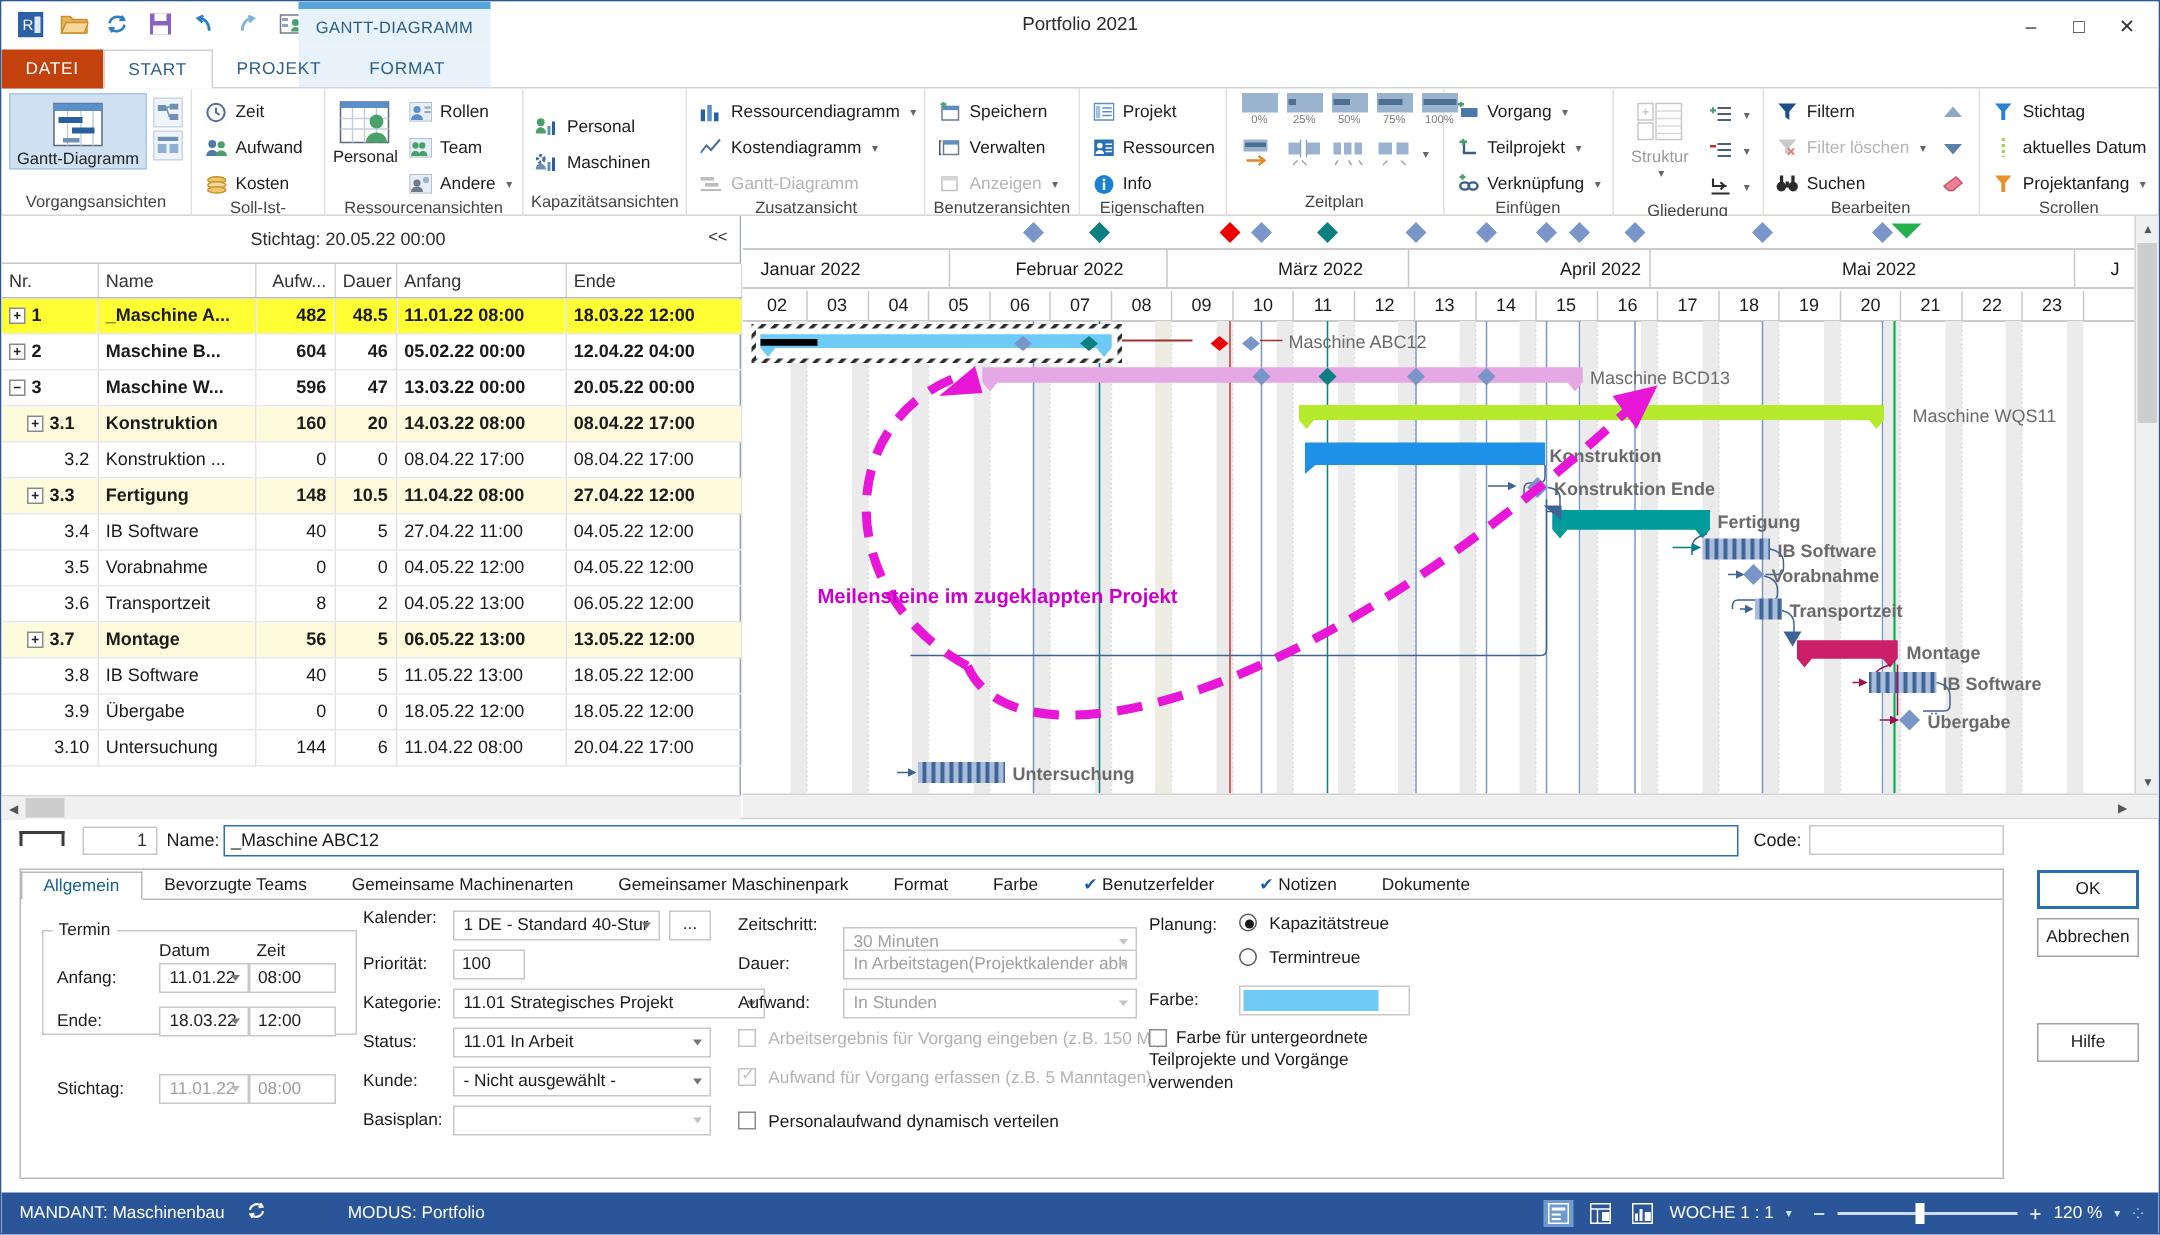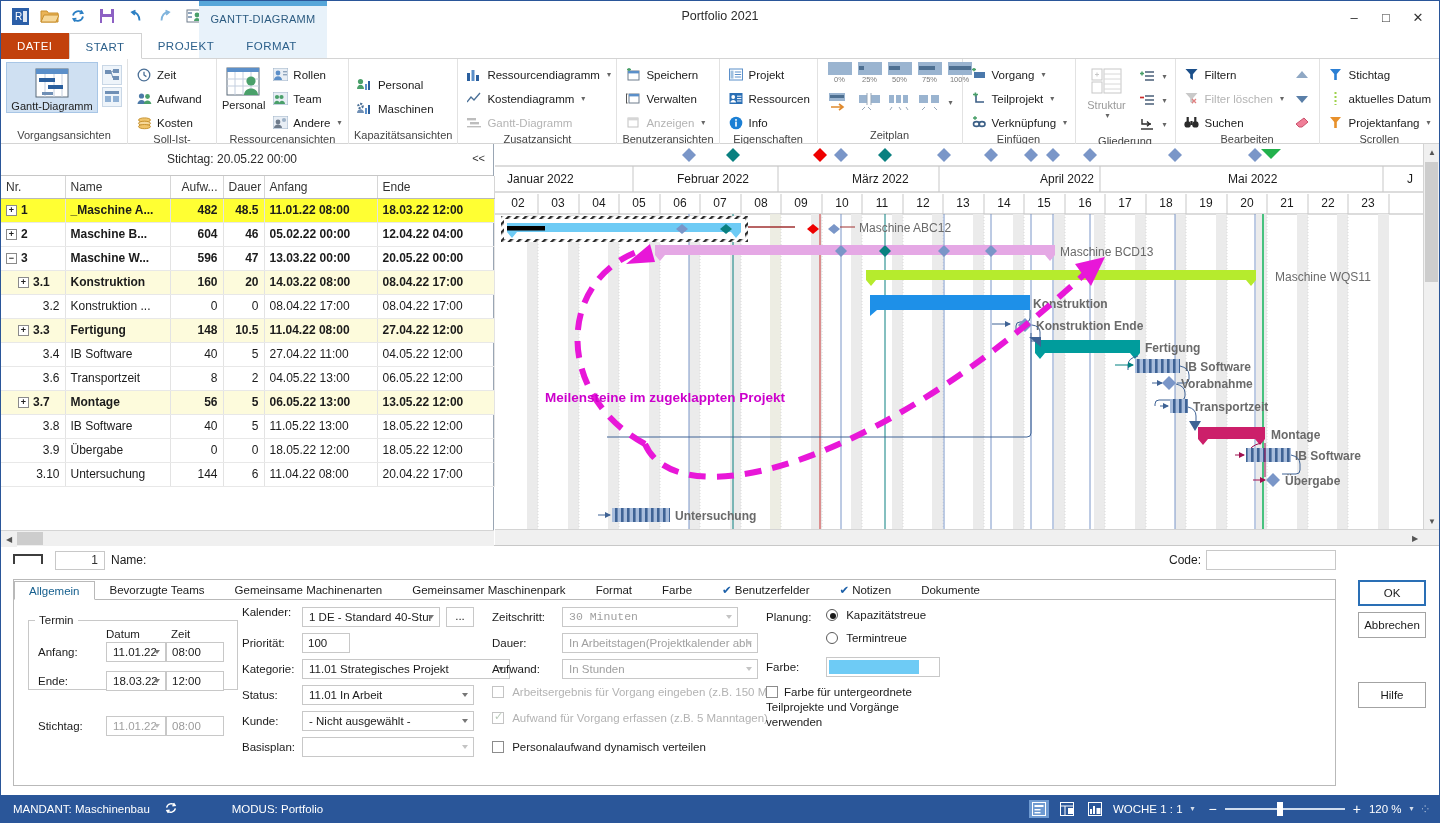--- a/index.html
+++ b/index.html
@@ -842,20 +842,28 @@
             </tr>
           <tr>
               <td class="c-nr" style="text-align:right;">3.4</td>
               <td class="c-name">IB Software</td>
               <td class="c-auf num">40</td>
               <td class="c-dau num">5</td>
               <td class="c-anf">27.04.22 11:00</td>
               <td class="c-end">04.05.22 12:00</td>
             </tr>
           <tr>
+              <td class="c-nr" style="text-align:right;">3.5</td>
+              <td class="c-name">Vorabnahme</td>
+              <td class="c-auf num">0</td>
+              <td class="c-dau num">0</td>
+              <td class="c-anf">04.05.22 12:00</td>
+              <td class="c-end">04.05.22 12:00</td>
+            </tr>
+          <tr>
               <td class="c-nr" style="text-align:right;">3.6</td>
               <td class="c-name">Transportzeit</td>
               <td class="c-auf num">8</td>
               <td class="c-dau num">2</td>
               <td class="c-anf">04.05.22 13:00</td>
               <td class="c-end">06.05.22 12:00</td>
             </tr>
           <tr class="summary">
               <td class="c-nr">
                 <span class="nrwrap indent1">
@@ -1192,20 +1200,21 @@
         <span class="sbtn" style="right:16px;left:auto;">▶</span>
       </div>
     </div>
   </div>
 
   <div class="form">
     <div class="namerow">
       <span class="bracket"></span>
       <div class="numbox">1</div>
       <span class="namelab">Name:</span>
+      <div class="nameinput">_Maschine ABC12</div>
       <span class="codelab">Code:</span>
       <div class="codeinput"></div>
     </div>
 
     <div class="tabpanel">
       <div class="ftabs">
         <div class="ftab active">Allgemein</div>
         <div class="ftab">Bevorzugte Teams</div>
         <div class="ftab">Gemeinsame Machinenarten</div>
         <div class="ftab">Gemeinsamer Maschinenpark</div>
@@ -1245,21 +1254,21 @@
       <span class="lbl" style="position:absolute;left:228px;top:109px;">Status:</span>
       <div class="dd" style="position:absolute;left:288px;top:105px;width:172px;"><span>11.01 In Arbeit</span><span class="ar"></span></div>
 
       <span class="lbl" style="position:absolute;left:228px;top:135px;">Kunde:</span>
       <div class="dd" style="position:absolute;left:288px;top:131px;width:172px;"><span>- Nicht ausgewählt -</span><span class="ar"></span></div>
 
       <span class="lbl" style="position:absolute;left:228px;top:161px;">Basisplan:</span>
       <div class="dd dis" style="position:absolute;left:288px;top:157px;width:172px;"><span></span><span class="ar" style="border-top-color:#c4c4c4;"></span></div>
 
       <span class="lbl" style="position:absolute;left:478px;top:31px;">Zeitschritt:</span>
-      <div class="dd dis" style="position:absolute;left:548px;top:27px;width:176px;font-family:Liberation Mono, monospace;"><span>30 Minuten</span><span class="ar" style="border-top-color:#c4c4c4;"></span></div>
+      <div class="dd dis" style="position:absolute;left:548px;top:38px;width:196px;"><span>30 Minuten</span><span class="ar" style="border-top-color:#c4c4c4;"></span></div>
 
       <span class="lbl" style="position:absolute;left:478px;top:57px;">Dauer:</span>
       <div class="dd dis" style="position:absolute;left:548px;top:53px;width:196px;"><span>In Arbeitstagen(Projektkalender abh</span><span class="ar" style="border-top-color:#c4c4c4;"></span></div>
 
       <span class="lbl" style="position:absolute;left:478px;top:83px;">Aufwand:</span>
       <div class="dd dis" style="position:absolute;left:548px;top:79px;width:196px;"><span>In Stunden</span><span class="ar" style="border-top-color:#c4c4c4;"></span></div>
 
       <div style="position:absolute;left:478px;top:106px;font-size:11.5px;color:#b3b3b3;">
         <span class="cb dis"></span>
         <span style="margin-left:5px;">Arbeitsergebnis für Vorgang eingeben (z.B. 150 M³)</span>

